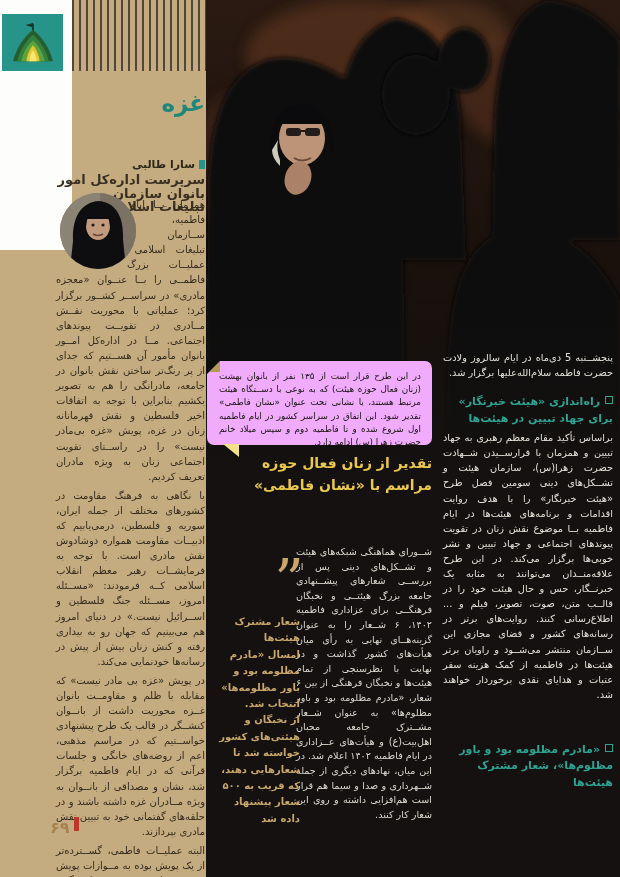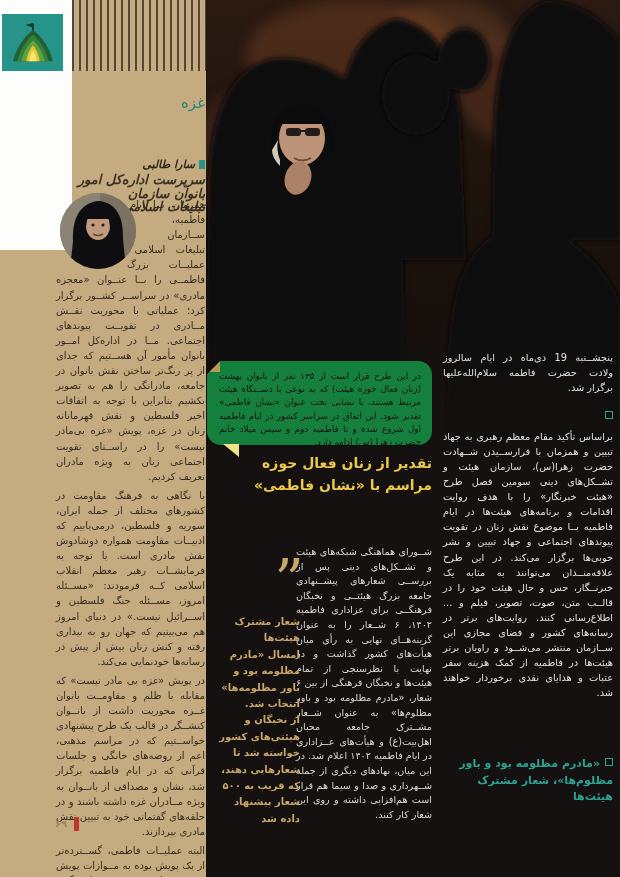--- a/index.html
+++ b/index.html
@@ -9,42 +9,42 @@
 
   
   .tan-panel{left:0;top:0;width:206px;height:877px;background:#c5ac80;}
   .stripes{left:72px;top:0;width:134px;height:71px;
     background:repeating-linear-gradient(to right,#50463a 0 2px,rgba(0,0,0,0) 2px 7px);}
   .white-notch{left:0;top:0;width:72px;height:250px;background:#fdfdfb;}
   .teal-square{left:2px;top:14px;width:61px;height:57px;background:#27948a;
     display:flex;align-items:center;justify-content:center;}
 
   .headline{left:50px;top:88px;width:155px;text-align:right;color:#1f8779;
-    font-weight:normal;font-size:15px;line-height:30px;letter-spacing:-0.5px;}
-  .byline{left:50px;top:158px;width:155px;text-align:right;color:#2e2619;font-style:italic;}
+    font-weight:bold;font-size:23px;line-height:30px;letter-spacing:-0.5px;}
+  .byline{left:50px;top:158px;width:155px;text-align:right;color:#2e2619;}
   .byline .name{font-size:11px;font-weight:bold;}
   .byline .name .sq{display:inline-block;width:6px;height:9px;background:#27948a;
     vertical-align:-1px;margin-left:4px;}
   .byline .role{font-size:13px;font-weight:bold;line-height:13.5px;margin-top:2px;color:#3a3122;}
 
   .article{left:56px;top:193px;width:149px;color:#342b1d;font-size:10px;line-height:15.1px;
     text-align:justify;direction:rtl;}
   .article p{margin:4px 0 3px 0;}
   .portrait{float:left;width:76px;height:76px;border-radius:50%;overflow:hidden;
     shape-outside:circle(50%);margin:0 0 3px 4px;background:#7d7668;}
 
   .pagenum-bar{left:74px;top:817px;width:5px;height:14px;background:#c0372a;}
-  .pagenum{left:50px;top:818px;width:22px;text-align:center;color:#a8814f;font-size:10px;font-weight:bold;}
+  .pagenum{left:50px;top:818px;width:22px;text-align:left;color:#a8814f;font-size:16px;font-weight:bold;}
 
   
   .black-panel{left:206px;top:0;width:414px;height:877px;background:#141110;}
   .photo{left:206px;top:0;width:414px;height:470px;}
 
   
-  .bubble{left:207px;top:361px;width:225px;height:84px;background:#15803d;border-radius:14px;}
+  .bubble{left:207px;top:361px;width:225px;height:84px;background:#f0abfc;border-radius:7px;}
   .bubble .fold{position:absolute;left:0;top:0;width:0;height:0;
     border-top:13px solid #0e0c0a;border-right:13px solid rgba(0,0,0,0);}
   .bubble .fold2{position:absolute;left:2px;top:0;width:0;height:0;
     border-bottom:11px solid #b49a55;border-left:11px solid rgba(0,0,0,0);}
   .bubble .tail{position:absolute;left:16px;bottom:-12px;width:0;height:0;
     border-top:13px solid #f1e28a;border-left:16px solid rgba(0,0,0,0);}
   .bubble .txt{padding:9px 11px 6px 12px;font-size:8.8px;line-height:13.2px;color:#17130c;
     text-align:justify;direction:rtl;}
 
   .photo-heading{left:240px;top:452px;width:192px;text-align:right;color:#e9c84c;
@@ -60,21 +60,21 @@
   .quote .mark{color:#c9a76b;font-size:58px;line-height:40px;font-family:"DejaVu Serif",serif;
     letter-spacing:-4px;display:block;text-align:right;}
   .quote .qtxt{margin-top:14px;color:#c9a76b;font-weight:bold;font-size:10px;line-height:16.4px;
     white-space:pre-line;}
 
   
   .right-col{left:443px;top:350px;width:170px;color:#e6e2db;font-size:9.8px;line-height:15.1px;
     text-align:justify;direction:rtl;}
   .right-col p{margin:0;}
   .right-col .sect{margin-top:14px;}
-  .right-col .sect.second{margin-top:56px;}
+  .right-col .sect.second{margin-top:40px;}
   .right-col h3{margin:0 0 3px 0;color:#2fa392;font-size:11px;line-height:16.5px;
     font-weight:bold;text-align:right;}
   .right-col h3 .bullet{display:inline-block;width:6px;height:6px;border:1.5px solid #2fa392;
     margin-left:5px;vertical-align:1px;}
 </style>
 </head>
 <body>
 
 <div class="abs black-panel"></div>
 
@@ -201,23 +201,23 @@
 از نخبگان و
 هیئتی‌های کشور
 خواسته شد تا
 شعارهایی دهند،
 که قریب به ۵۰۰
 شعار پیشنهاد
 داده شد</div>
 </div>
 
 <div class="abs right-col">
-  <p>پنجشــنبه 19 دی‌ماه در ایام سالروز ولادت حضرت فاطمه سلام‌الله‌علیها برگزار شد.</p>
+  <p>پنجشــنبه 5 دی‌ماه در ایام سالروز ولادت حضرت فاطمه سلام‌الله‌علیها برگزار شد.</p>
 
   <div class="sect">
-    <h3><span class="bullet"></span></h3>
+    <h3><span class="bullet"></span><span>راه‌اندازی «هیئت خبرنگار» برای جهاد تبیین در هیئت‌ها</span></h3>
     <p>براساس تأکید مقام معظم رهبری به جهاد تبیین و همزمان با فرارســیدن شــهادت حضرت زهرا(س)، سازمان هیئت و تشــکل‌های دینی سومین فصل طرح «هیئت خبرنگار» را با هدف روایت اقدامات و برنامه‌های هیئت‌ها در ایام فاطمیه بــا موضوع نقش زنان در تقویت پیوندهای اجتماعی و جهاد تبیین و نشر خوبی‌ها برگزار می‌کند. در این طرح علاقه‌منــدان می‌توانند به مثابه یک خبرنــگار، حس و حال هیئت خود را در قالــب متن، صوت، تصویر، فیلم و ... اطلاع‌رسانی کنند. روایت‌های برتر در رسانه‌های کشور و فضای مجازی این ســازمان منتشر می‌شــود و راویان برتر هیئت‌ها در فاطمیه از کمک هزینه سفر عتبات و هدایای نقدی برخوردار خواهند شد.</p>
   </div>
 
   <div class="sect second">
     <h3><span class="bullet"></span><span>«مادرم مظلومه بود و باور مظلوم‌ها»، شعار مشترک هیئت‌ها</span></h3>
   </div>
 </div>
 
 </body></html>

